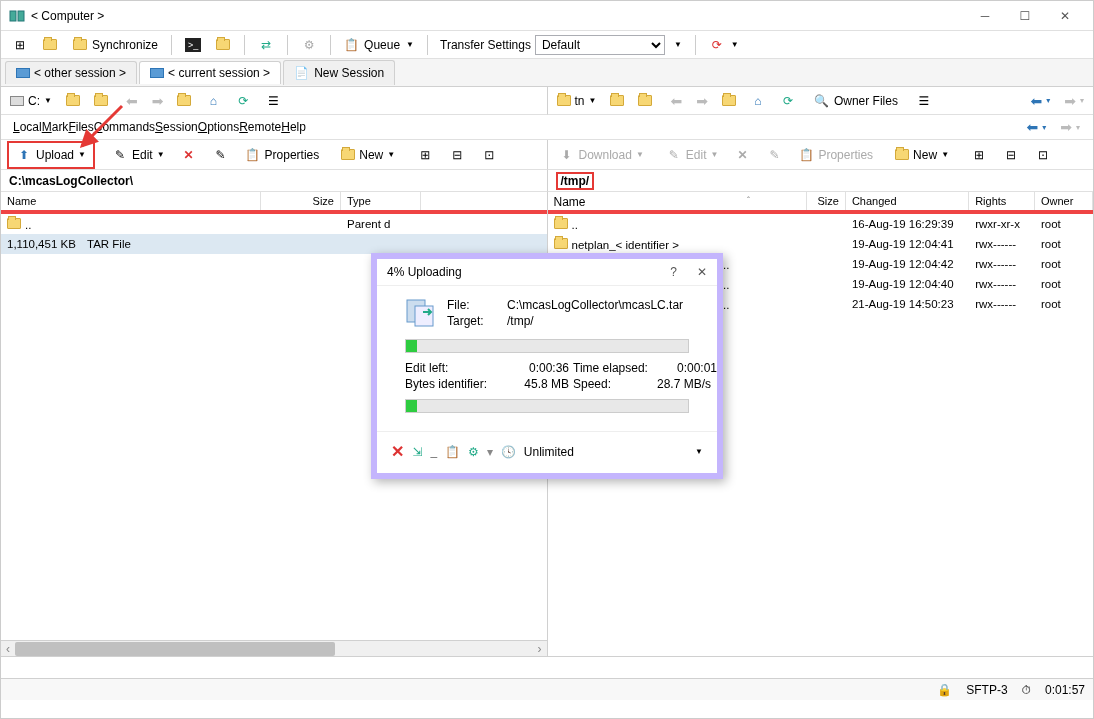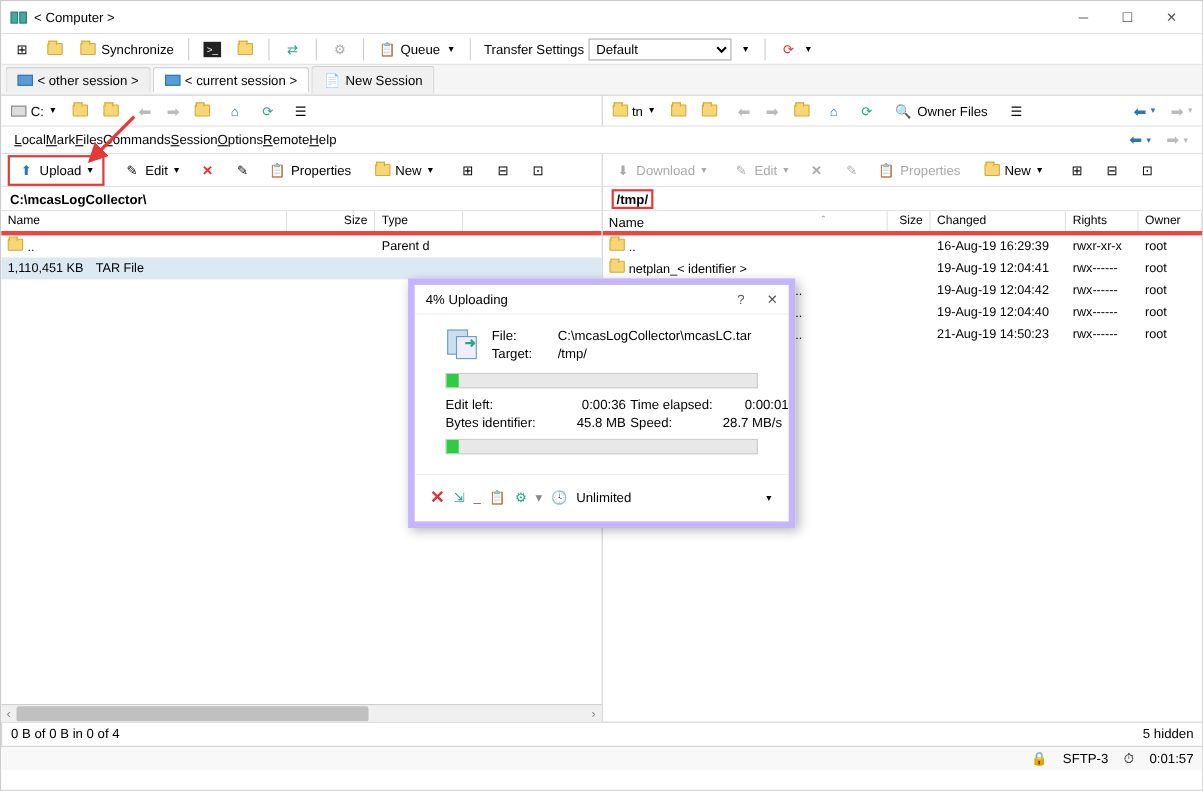--- a/index.html
+++ b/index.html
@@ -423,24 +423,20 @@
           <div class="cell colname-size-r"></div>
           <div class="cell colname-changed-r">21-Aug-19 14:50:23</div>
           <div class="cell colname-rights-r">rwx------</div>
           <div class="cell colname-owner-r">root</div>
         </div>
       </div>
   </div>
 </div>
 
 <div class="statusbar">
-  <div class="half right">
-    <span>0 B of 0 B in 0 of 4</span>
-    <span>5 hidden</span>
-  </div>
 </div>
 
 <div class="bottom-status">
   <span style="color:#e6a817">🔒</span>
   <span>SFTP-3</span>
   <span>⏱</span>
   <span>0:01:57</span>
 </div>
 
 <svg class="arrow-red" viewBox="0 0 50 50">

